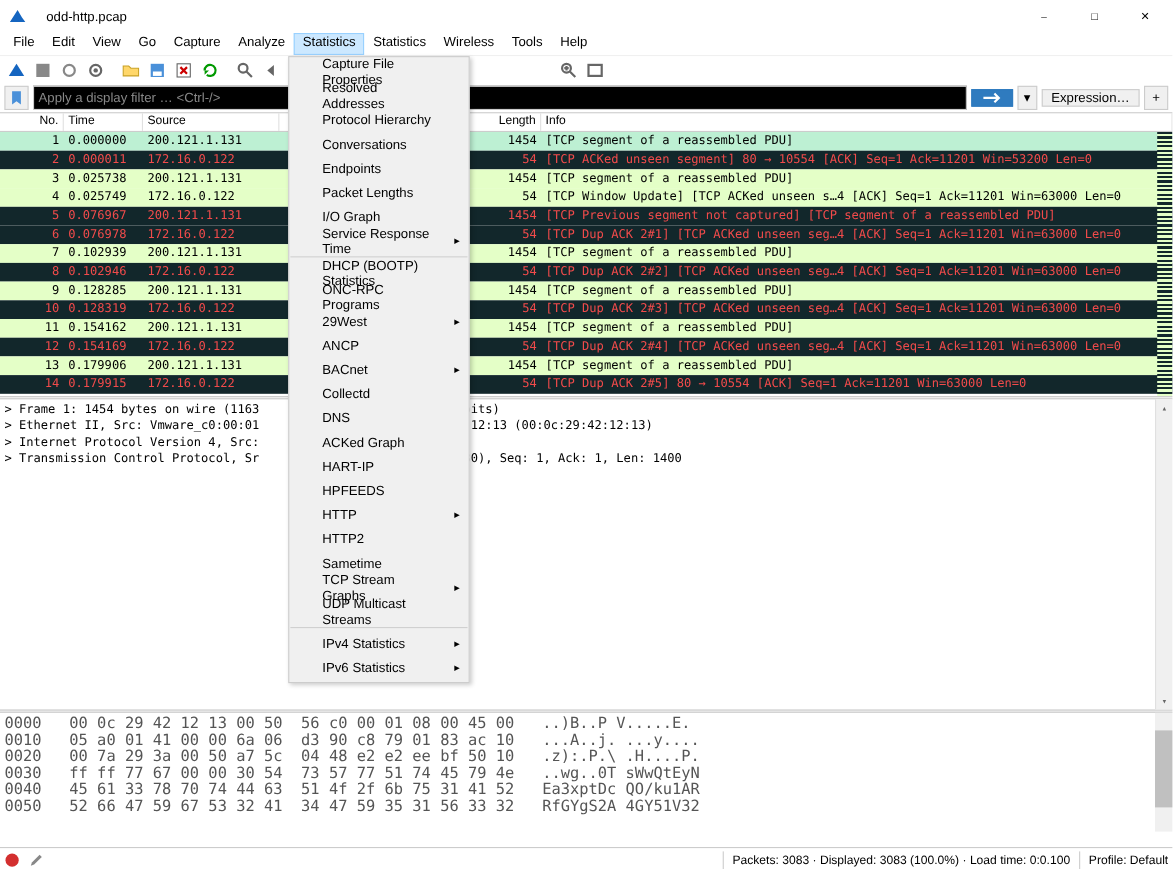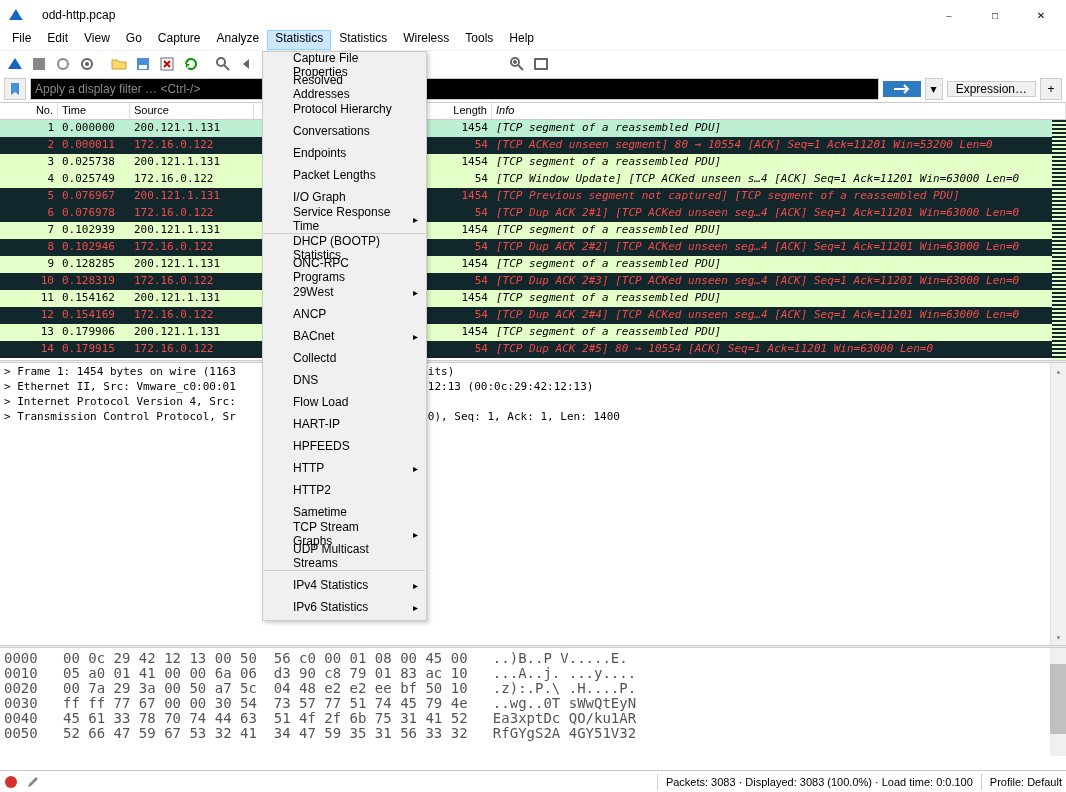--- a/index.html
+++ b/index.html
@@ -22,21 +22,21 @@
   .packet-header div { border-right:1px solid #e0e0e0; padding: 1px 4px;}
   .packet-list { height: 240px; overflow:hidden; position:relative; font-family: Consolas, monospace; font-size: 11px;}
   .packet-row { height: 17px; display:flex; white-space:nowrap;}
   .packet-row > div { padding: 1px 4px; overflow:hidden;}
   .col-no { width: 58px; text-align:right;}
   .col-time { width: 72px;}
   .col-src { width: 124px;}
   .col-dst { width: 134px;}
   .col-proto { width: 60px;}
   .col-len { width: 44px; text-align:right;}
-  .col-info { flex:1;font-style:italic;}
+  .col-info { flex:1;}
   .row-green { background: #e4ffc7;}
   .row-dark { background: #12272b; color: #f14b4b;}
   .row-first { background: #bdf0d3;}
   .minimap { position:absolute; top:0; right:0; width:14px; bottom:0; background:repeating-linear-gradient(#12272b 0 2px,#e4ffc7 2px 4px);}
   .splitter { height:3px; background:#f0f0f0; border-top:1px solid #ccc; border-bottom:1px solid #ccc;}
   .details { height: 282px; font-family: Consolas, monospace; font-size:11px; padding: 2px 4px; position:relative;}
   .details .line { white-space: pre; height:15px;}
   .details .scroll { position:absolute; right:0; top:0; width:16px; height:100%; background:#f0f0f0; border-left:1px solid #e0e0e0;}
   .details .scroll .up, .details .scroll .down { height:16px; display:flex; align-items:center; justify-content:center; font-size:8px; color:#666;}
   .hexpane { height:108px; font-family: Consolas, monospace; font-size: 14px; padding: 2px 4px; position:relative; color:#555;}
@@ -372,21 +372,21 @@
     <div class="mitem">I/O Graph</div>
     <div class="mitem hasarrow">Service Response Time</div>
     <div class="msep"></div>
     <div class="mitem">DHCP (BOOTP) Statistics</div>
     <div class="mitem">ONC-RPC Programs</div>
     <div class="mitem hasarrow">29West</div>
     <div class="mitem">ANCP</div>
     <div class="mitem hasarrow">BACnet</div>
     <div class="mitem">Collectd</div>
     <div class="mitem">DNS</div>
-    <div class="mitem">Flow Load</div>
+    <div class="mitem">ACKed Graph</div>
     <div class="mitem">HART-IP</div>
     <div class="mitem">HPFEEDS</div>
     <div class="mitem hasarrow">HTTP</div>
     <div class="mitem">HTTP2</div>
     <div class="mitem">Sametime</div>
     <div class="mitem hasarrow">TCP Stream Graphs</div>
     <div class="mitem">UDP Multicast Streams</div>
     <div class="msep"></div>
     <div class="mitem hasarrow">IPv4 Statistics</div>
     <div class="mitem hasarrow">IPv6 Statistics</div>

